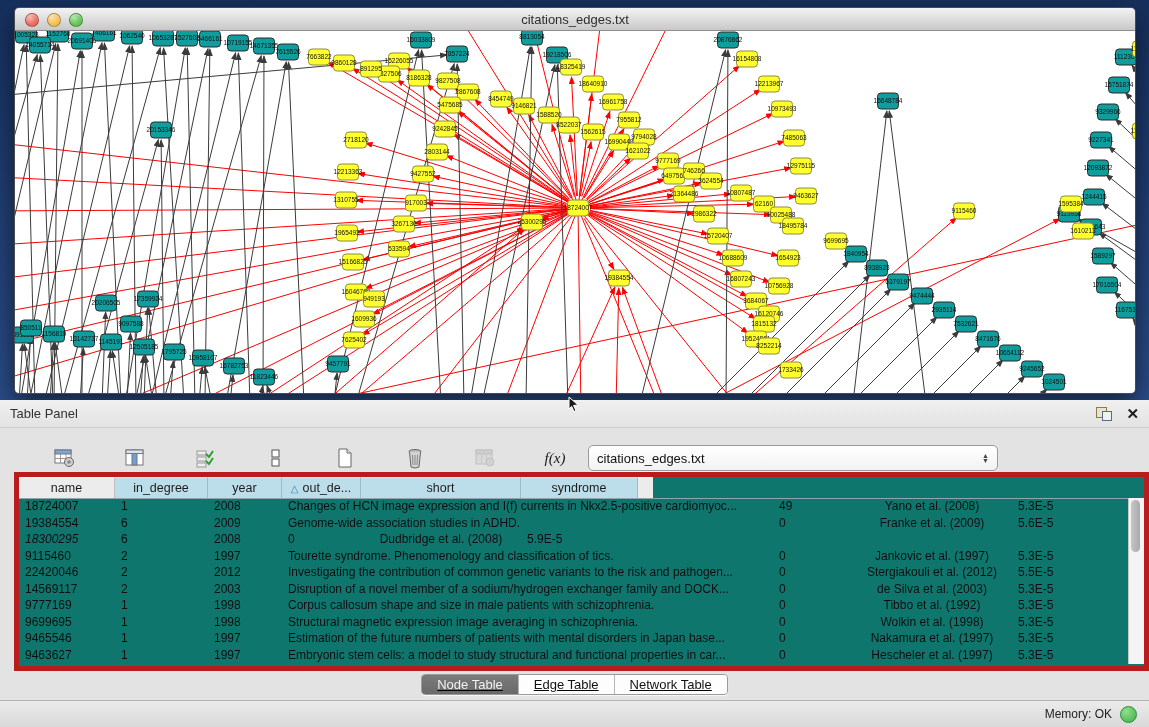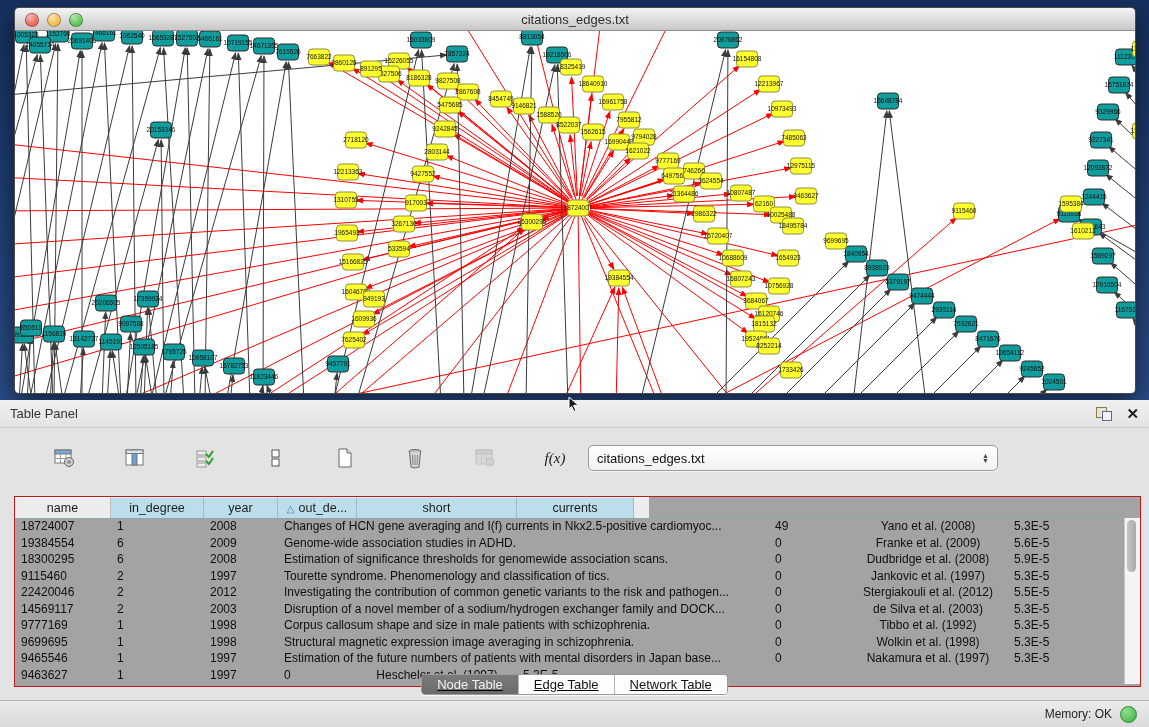--- a/index.html
+++ b/index.html
@@ -34,22 +34,22 @@
   .toolbar{position:absolute;left:14px;top:40px;width:1121px;height:36px;display:flex;align-items:center;}
   .tbtn{width:30px;height:28px;margin-right:4px;display:flex;align-items:center;justify-content:center;border-radius:3px;margin-left:36px;}
   .tbtn svg{display:block;}
   .fx{font-family:"Liberation Serif",serif;font-style:italic;font-size:15px;color:#1a1a1a;}
   .combo{margin-left:14px;width:392px;height:24px;background:linear-gradient(#ffffff,#f2f2f2);
     border:1px solid #9a9a9a;border-radius:5px;display:flex;align-items:center;
     padding:0 8px;font-size:13px;color:#111;box-shadow:0 1px 1px rgba(255,255,255,.7);}
   .combo .ctext{flex:1;}
   .combo .arrows{display:flex;flex-direction:column;line-height:5px;font-size:7px;color:#444;}
   
-  .tablebox{position:absolute;left:14px;top:96px;width:1125px;height:189px;
-    background:#a3a3a3;border:1px solid #b91c1c;}
+  .tablebox{position:absolute;left:14px;top:72px;width:1125px;height:189px;
+    background:#0f766e;border:5px solid #b91c1c;}
   .thead{display:flex;height:21px;border-bottom:1px solid #8fa6ad;}
   .th{box-sizing:border-box;font-size:12.5px;color:#1c1c1c;display:flex;align-items:center;
     justify-content:center;background:#bcdeea;border-right:1px solid #9dbcc6;
     border-top:1px solid #d8eef5;white-space:nowrap;overflow:hidden;}
   .th.namecol{background:#ececec;border-right:1px solid #bfbfbf;border-top:1px solid #f8f8f8;}
   .sort-tri{color:#3f7fb0;font-size:10px;margin-right:4px;}
   .tbody{position:absolute;left:0;top:21px;width:1110px;height:166px;overflow:hidden;}
   .tr{display:flex;height:16.5px;}
   .td{box-sizing:border-box;font-size:12px;color:#0f0f0f;line-height:16.5px;
     white-space:nowrap;overflow:hidden;padding-left:6px;}
@@ -858,47 +858,46 @@
       </div>
     </div>
 
     <div class="tablebox">
       <div class="thead" id="thead">
           <div class="th namecol" style="width: 96px;">name</div>
           <div class="th" style="width: 93px;">in_degree</div>
           <div class="th" style="width: 74px;">year</div>
           <div class="th" style="width: 79px;"><span class="sort-tri">△</span>out_de...</div>
           <div class="th" style="width: 160px;">short</div>
-          <div class="th" style="width: 117px;">currents</div>
+          <div class="th" style="width: 117px;">syndrome</div>
           <div class="th namecol" style="width: 15px; border-right: none;"></div>
         </div>
       <div class="tbody" id="tbody">
           <div class="tr">
             <div class="td" style="width: 96px;">18724007</div>
             <div class="td" style="width: 93px;">1</div>
             <div class="td" style="width: 74px;">2008</div>
-            <div class="td" style="width: 491px;">Changes of HCN gene averaging and I(f) currents in Nkx2.5-positive cardiomyoc...</div>
+            <div class="td" style="width: 491px;">Changes of HCN image expression and I(f) currents in Nkx2.5-positive cardiomyoc...</div>
             <div class="td" style="width: 79px;">49</div>
             <div class="td center" style="width: 160px;">Yano et al. (2008)</div>
             <div class="td" style="width: 117px;">5.3E-5</div>
           </div>
           <div class="tr">
             <div class="td" style="width: 96px;">19384554</div>
             <div class="td" style="width: 93px;">6</div>
             <div class="td" style="width: 74px;">2009</div>
             <div class="td" style="width: 491px;">Genome-wide association studies in ADHD.</div>
             <div class="td" style="width: 79px;">0</div>
             <div class="td center" style="width: 160px;">Franke et al. (2009)</div>
             <div class="td" style="width: 117px;">5.6E-5</div>
           </div>
           <div class="tr">
-            <div class="td" style="width: 96px;">18300295</div>
+            <div class="td" style="width: 96px; font-style: italic;">18300295</div>
             <div class="td" style="width: 93px;">6</div>
             <div class="td" style="width: 74px;">2008</div>
-            <div class="td" style="width: 491px;">Estimation of significance thresholds for genomewide association scans.</div>
             <div class="td" style="width: 79px;">0</div>
             <div class="td center" style="width: 160px;">Dudbridge et al. (2008)</div>
             <div class="td" style="width: 117px;">5.9E-5</div>
           </div>
           <div class="tr">
             <div class="td" style="width: 96px;">9115460</div>
             <div class="td" style="width: 93px;">2</div>
             <div class="td" style="width: 74px;">1997</div>
             <div class="td" style="width: 491px;">Tourette syndrome. Phenomenology and classification of tics.</div>
             <div class="td" style="width: 79px;">0</div>
@@ -947,20 +946,21 @@
             <div class="td" style="width: 74px;">1997</div>
             <div class="td" style="width: 491px;">Estimation of the future numbers of patients with mental disorders in Japan base...</div>
             <div class="td" style="width: 79px;">0</div>
             <div class="td center" style="width: 160px;">Nakamura et al. (1997)</div>
             <div class="td" style="width: 117px;">5.3E-5</div>
           </div>
           <div class="tr">
             <div class="td" style="width: 96px;">9463627</div>
             <div class="td" style="width: 93px;">1</div>
             <div class="td" style="width: 74px;">1997</div>
+            <div class="td" style="width: 491px;">Embryonic stem cells: a model to study structural and functional properties in car...</div>
             <div class="td" style="width: 79px;">0</div>
             <div class="td center" style="width: 160px;">Hescheler et al. (1997)</div>
             <div class="td" style="width: 117px;">5.3E-5</div>
           </div>
         </div>
       <div class="scrolltrack">
         <div class="scrollthumb"></div>
       </div>
     </div>
 

